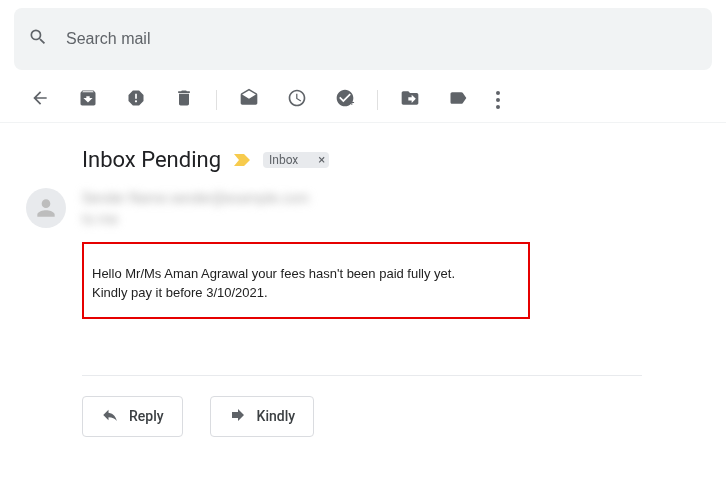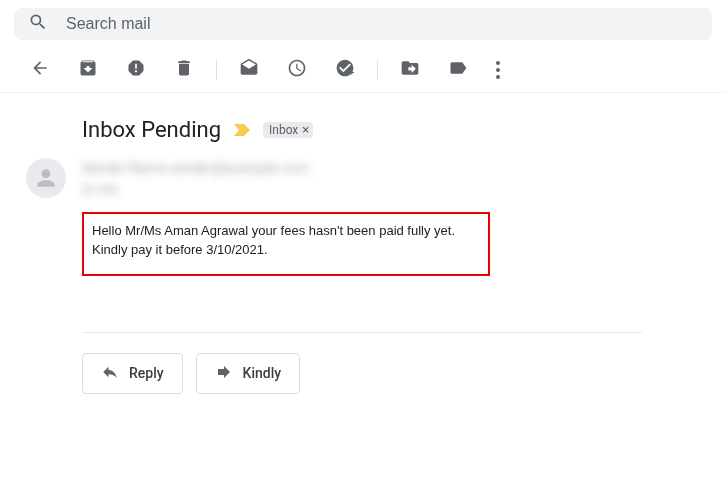--- a/index.html
+++ b/index.html
@@ -8,21 +8,21 @@
     font-family: 'Google Sans', Roboto, Arial, sans-serif;
     background: #fff;
     width: 726px;
     height: 500px;
     overflow: hidden;
   }
   .search-bar {
     margin: 8px 14px 0 14px;
     background: #f1f3f4;
     border-radius: 8px;
-    height: 32px;
+    height: 62px;
     display: flex;
     align-items: center;
     padding: 0 14px;
     gap: 16px;
   }
   .search-bar svg { fill: #5f6368; }
   .search-input {
     border: none;
     background: transparent;
     outline: none;
@@ -60,21 +60,21 @@
   }
   .important-marker svg { display: block; }
   .inbox-chip {
     background: #e8eaed;
     color: #5f6368;
     font-size: 12px;
     padding: 1px 4px 1px 6px;
     border-radius: 4px;
     display: flex;
     align-items: center;
-    gap: 4px;
+    gap: 20px;
   }
   .inbox-chip .x { font-size: 13px; line-height: 1; }
   .sender-row {
     display: flex;
     align-items: flex-start;
     padding: 6px 0 0 26px;
     gap: 16px;
   }
   .avatar {
     width: 40px;
@@ -88,36 +88,36 @@
   .avatar svg { fill: #bdbdbd; }
   .sender-blur {
     filter: blur(4px);
     color: #aaa;
     font-size: 14px;
     line-height: 1.5;
   }
   .body-box {
     margin: 12px 0 0 82px;
     border: 2px solid #e60000;
-    padding: 8px 12px 14px 8px;
-    width: 408px;
+    padding: 21px 12px 14px 8px;
+    width: 448px;
     font-family: Arial, sans-serif;
     font-size: 13px;
     color: #222;
     line-height: 1.45;
   }
   .divider {
     margin: 56px 0 0 82px;
     height: 1px;
     background: #e8eaed;
     width: 560px;
   }
   .action-row {
     display: flex;
-    gap: 13px;
+    gap: 27px;
     padding: 20px 0 0 82px;
   }
   .action-btn {
     border: 1px solid #dadce0;
     background: #fff;
     border-radius: 4px;
     padding: 9px 18px;
     font-size: 14px;
     color: #3c4043;
     display: flex;

